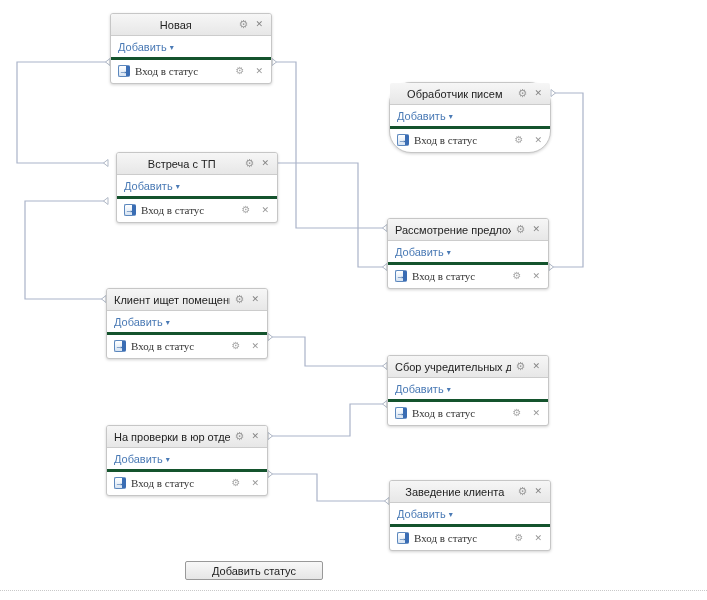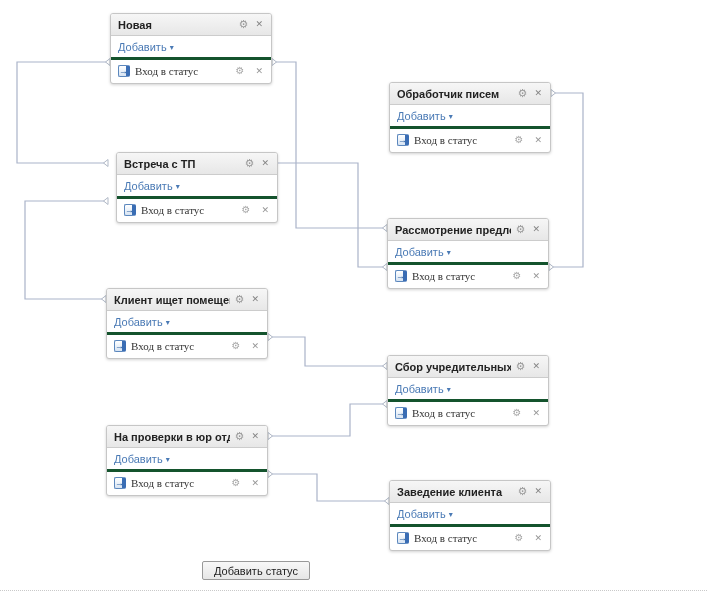--- a/index.html
+++ b/index.html
@@ -12,41 +12,41 @@
   svg.wires path.endpoint { fill:#ffffff; stroke:#b0b8c6; stroke-width:1; }
 
   .card { position:absolute; width:162px; background:#ffffff;
           border:1px solid #c6c6c6; border-radius:3px;
           box-shadow:0 1px 3px rgba(0,0,0,0.18); font-size:11px; }
   .card-header { height:22px; display:flex; align-items:center;
                  padding:0 8px 0 7px;
                  background:linear-gradient(#f6f6f6,#e7e7e7);
                  border-bottom:1px solid #cccccc; border-radius:2px 2px 0 0;
                  cursor:move; }
-  .card-title { flex:1; font-weight:bold; color:#222222; white-space:nowrap;
-                overflow:hidden; }
+  .card-title { flex:1; font-weight:normal; color:#222222; white-space:nowrap;
+                overflow:hidden;text-align:center; }
   .hdr-gear { color:#999999; font-size:11px; line-height:1; margin-left:5px; cursor:pointer; }
   .hdr-close { color:#848484; font-size:9px; font-weight:bold; line-height:1; margin-left:7px; cursor:pointer; }
 
   .add-row { padding:5px 7px 4px; border-bottom:3px solid #14532d; }
   .add-link { color:#4a7ab5; text-decoration:none; cursor:pointer; }
   .add-caret { color:#4a7ab5; font-size:8px; margin-left:3px; vertical-align:1px; }
 
   .status-row { display:flex; align-items:center; padding:5px 8px 6px 7px; color:#333333; }
   .enter-icon { display:inline-block; width:12px; height:12px; margin-right:5px;
                 border:1px solid #5b87bd; border-right:4px solid #3a6db4;
                 border-radius:2px; background:linear-gradient(#ffffff,#d7e4f3);
                 color:#2e62a1; font-size:9px; line-height:10px; text-align:center;
                 overflow:hidden; }
   .status-label { flex:1; white-space:nowrap; overflow:hidden;font-family:Liberation Serif, serif; }
   .row-gear { color:#a8a8a8; font-size:10px; line-height:1; cursor:pointer; }
   .row-close { color:#979797; font-size:9px; font-weight:bold; line-height:1; margin-left:11px; cursor:pointer; }
 
-  .add-status-btn { position:absolute; left:202px; top:561px; height:19px;
-                    padding:0 11px; font-size:11px; color:#222222;
+  .add-status-btn { position:absolute; left:185px; top:561px; height:19px;
+                    padding:0 26px; font-size:11px; color:#222222;
                     background:linear-gradient(#f8f8f8,#e6e6e6);
                     border:1px solid #999999; border-radius:2px; cursor:pointer;
                     font-family:"Liberation Sans","DejaVu Sans",sans-serif; }
   .bottom-divider { position:absolute; left:0; top:590px; width:707px; height:0;
                     border-top:1px dotted #c9c9c9; }
 </style>
 </head>
 <body>
 
 <div class="canvas">
@@ -86,21 +86,21 @@
     </div>
     <div class="add-row"><a class="add-link">Добавить</a><span class="add-caret">▾</span></div>
     <div class="status-row">
       <span class="enter-icon">→</span>
       <span class="status-label">Вход в статус</span>
       <span class="row-gear">⚙</span>
       <span class="row-close">✕</span>
     </div>
   </div>
 
-  <div class="card" style="left:389px; top:82px;">
+  <div class="card" style="left:389px; top:82px;border-radius:22px;">
     <div class="card-header">
       <span class="card-title">Обработчик писем</span>
       <span class="hdr-gear">⚙</span>
       <span class="hdr-close">✕</span>
     </div>
     <div class="add-row"><a class="add-link">Добавить</a><span class="add-caret">▾</span></div>
     <div class="status-row">
       <span class="enter-icon">→</span>
       <span class="status-label">Вход в статус</span>
       <span class="row-gear">⚙</span>

